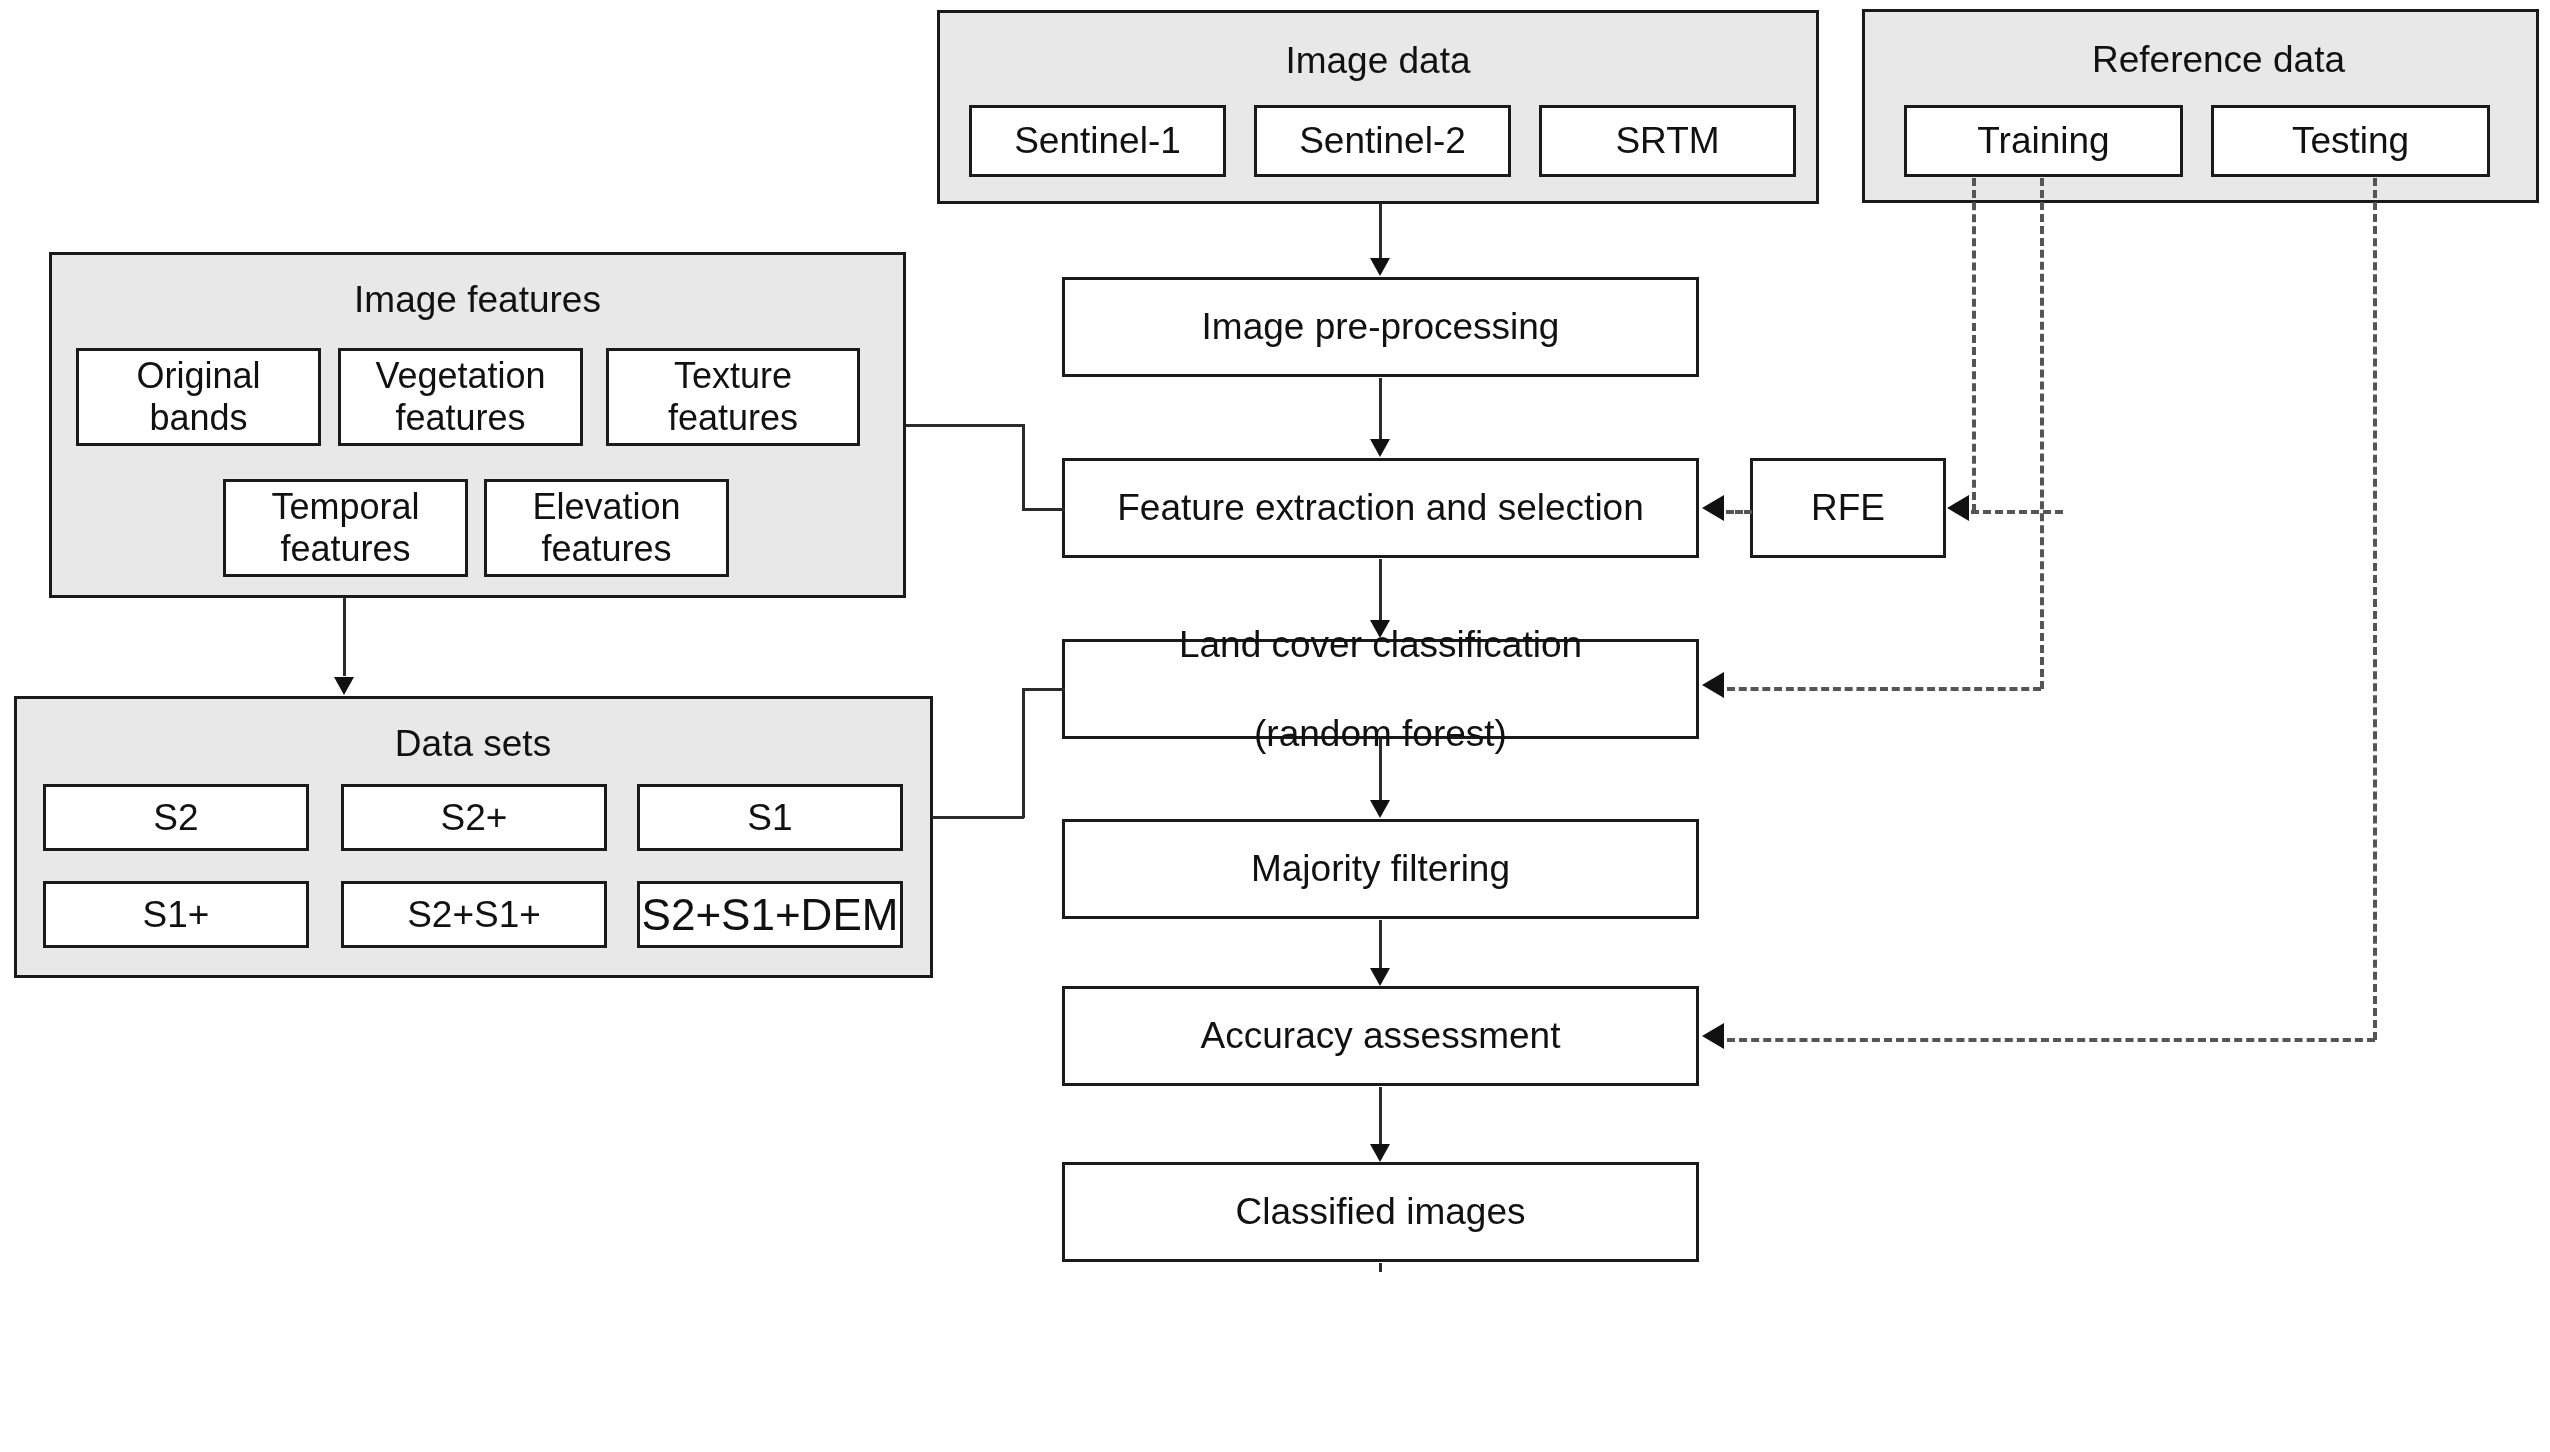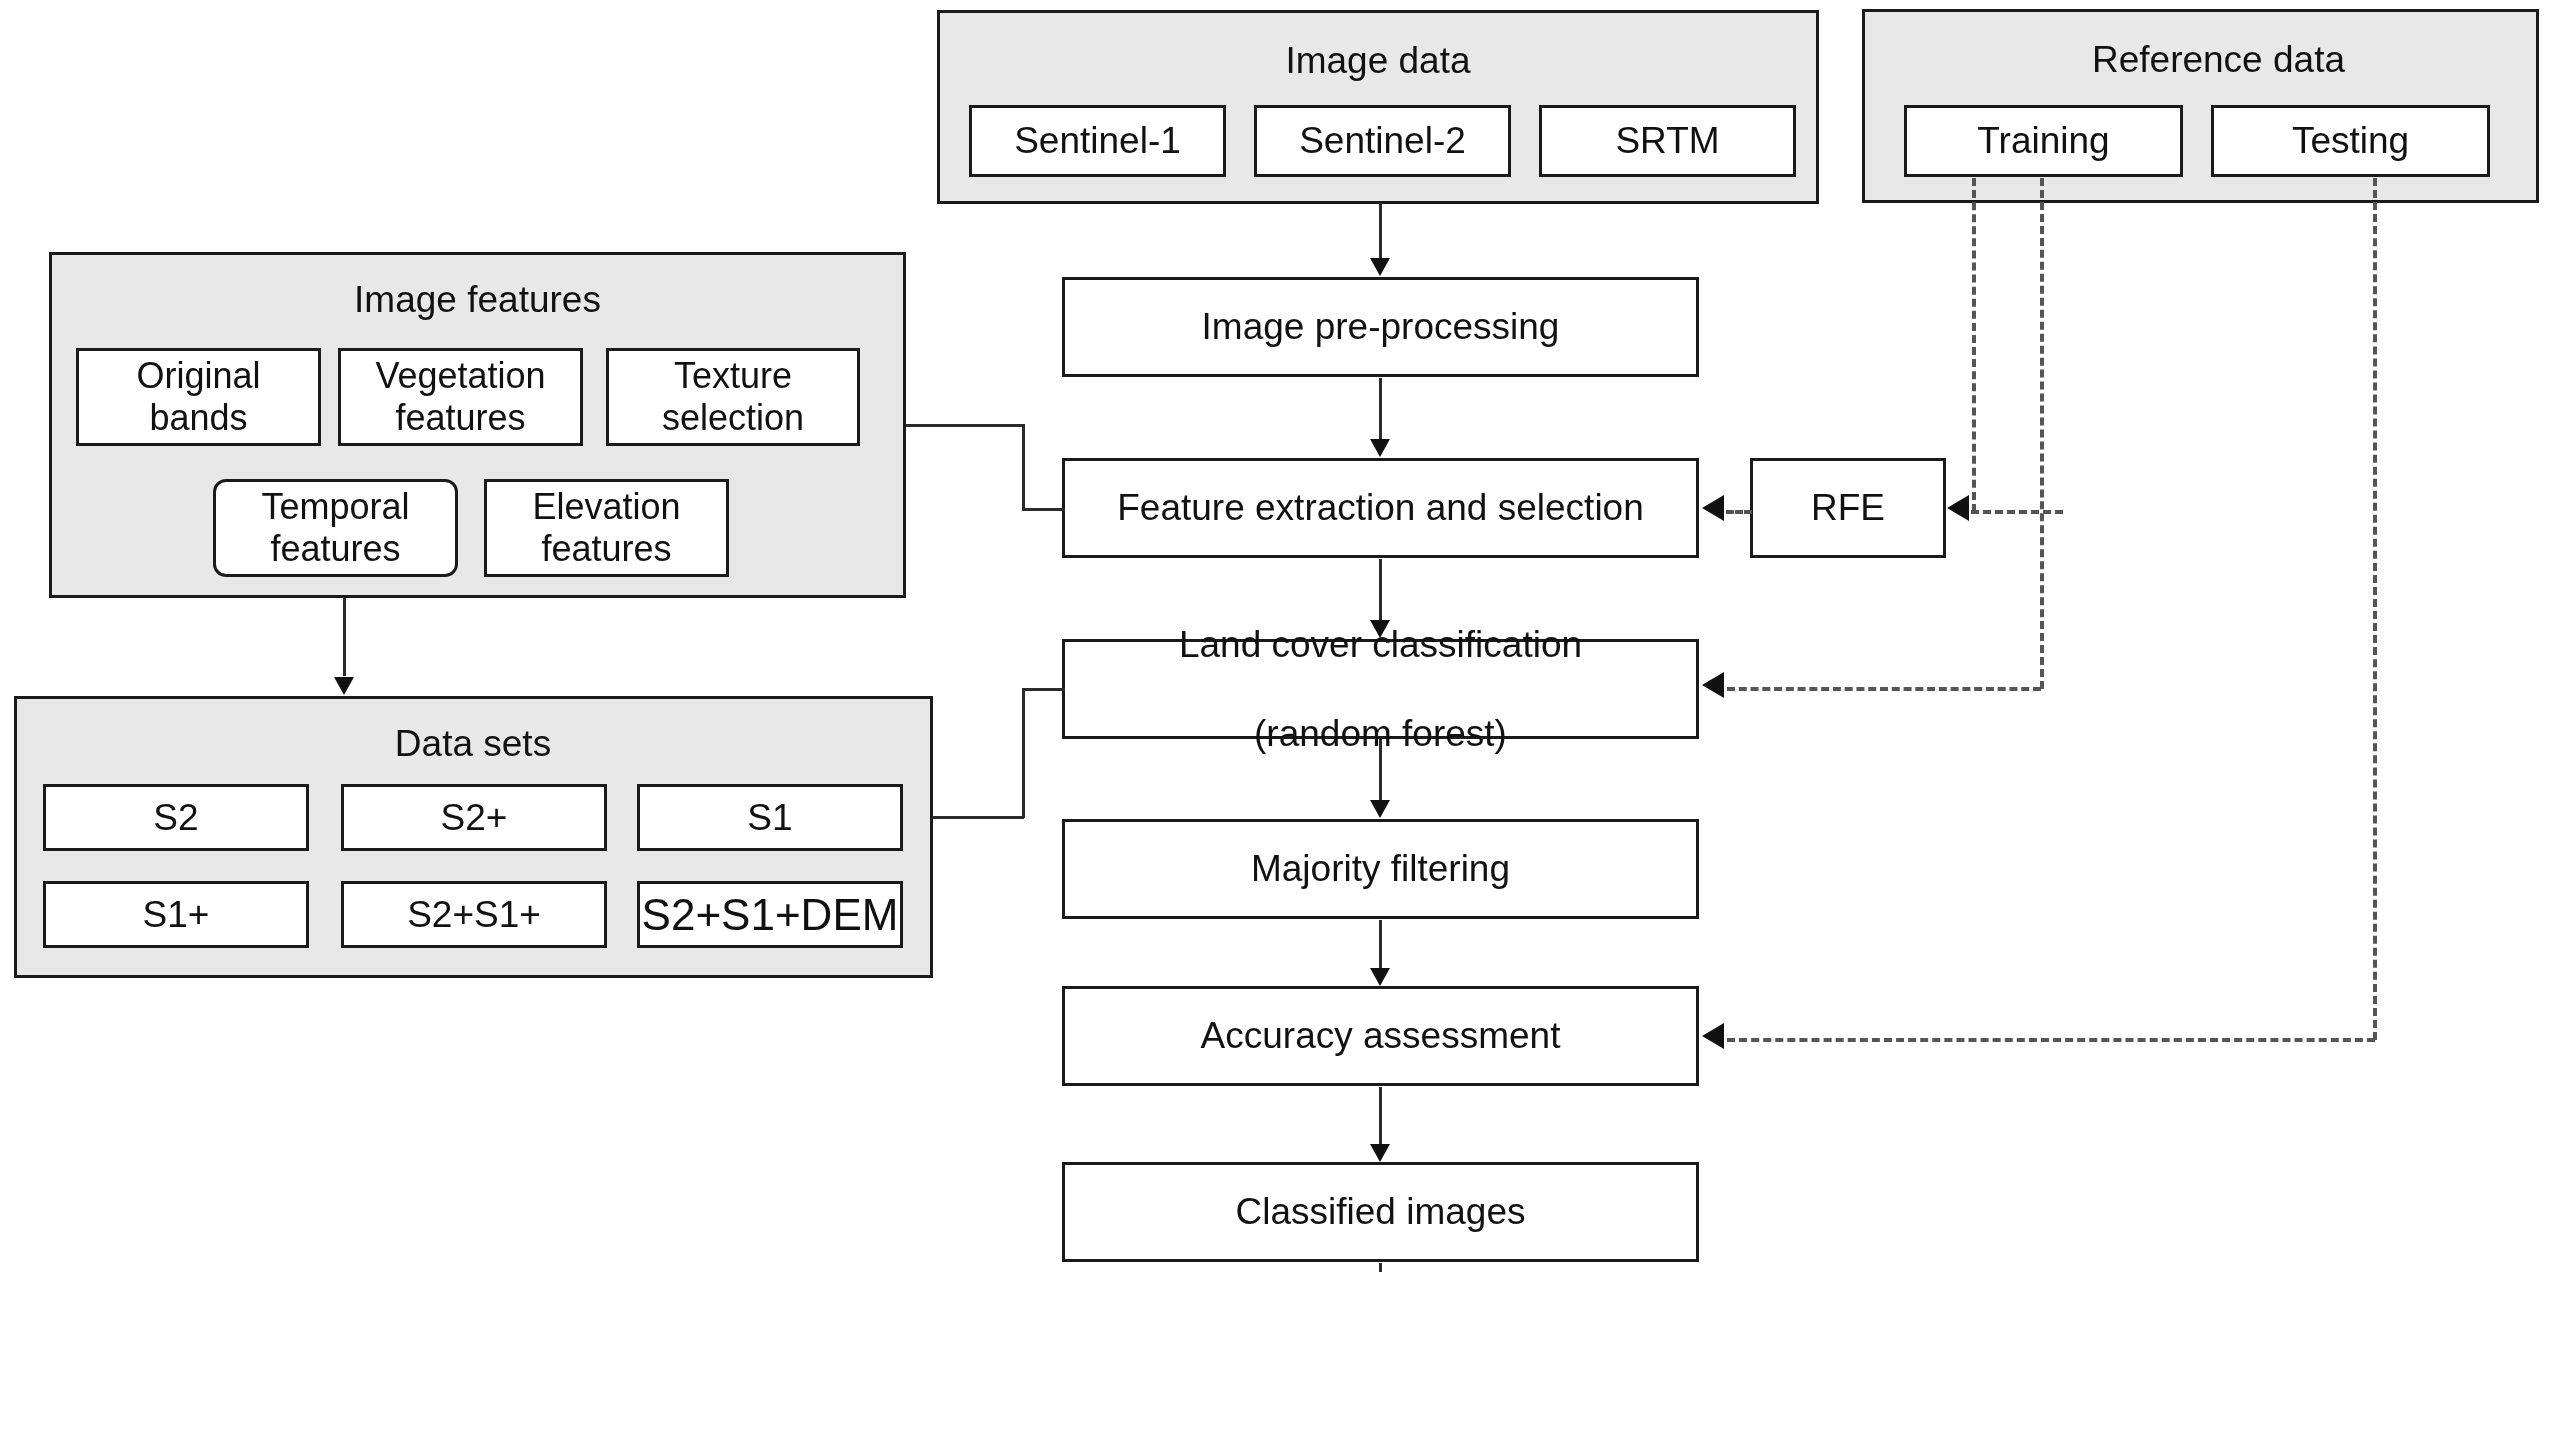--- a/index.html
+++ b/index.html
@@ -123,23 +123,23 @@
   <div class="panel" style="left:49px; top:252px; width:857px; height:346px;">
     <div class="panel-title" style="top:24.5px;">Image features</div>
   </div>
   <div class="node small" style="left:76px; top:348px; width:245px; height:98px;">
     <span>Original bands</span>
   </div>
   <div class="node small" style="left:338px; top:348px; width:245px; height:98px;">
     <span>Vegetation features</span>
   </div>
   <div class="node small" style="left:606px; top:348px; width:254px; height:98px;">
-    <span>Texture selection</span>
-  </div>
-  <div class="node small" style="left:213px; top:479px; width:245px; height:98px;border-radius:13px;">
+    <span>Texture features</span>
+  </div>
+  <div class="node small" style="left:223px; top:479px; width:245px; height:98px;">
     <span>Temporal features</span>
   </div>
   <div class="node small" style="left:484px; top:479px; width:245px; height:98px;">
     <span>Elevation features</span>
   </div>
 
   <div class="panel" style="left:13.5px; top:696px; width:919px; height:282px;">
     <div class="panel-title" style="top:24.5px;">Data sets</div>
   </div>
   <div class="node" style="left:43px; top:784px; width:266px; height:67px;">

